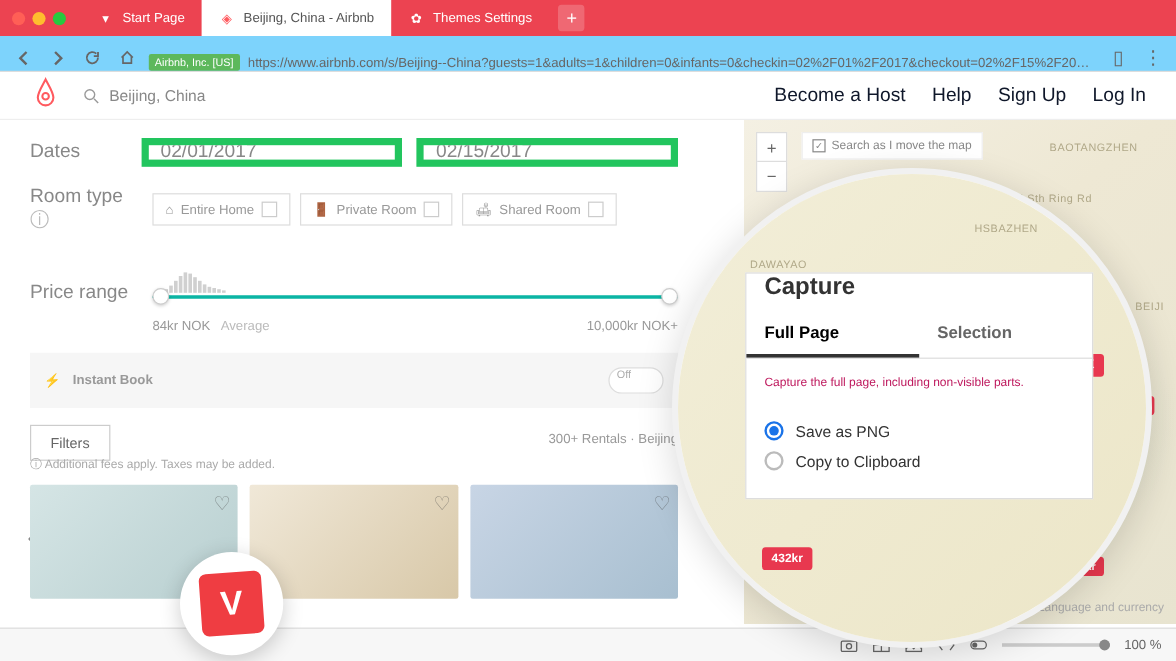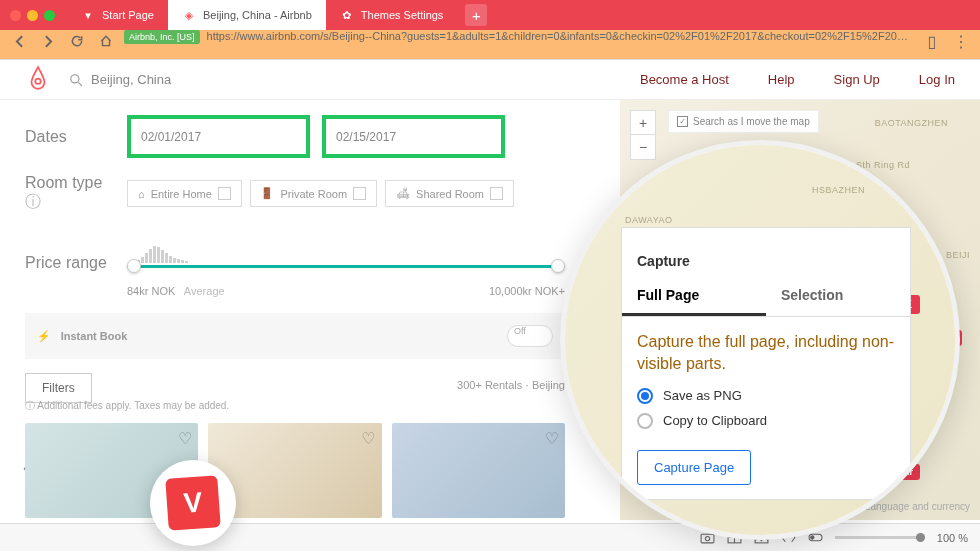--- a/index.html
+++ b/index.html
@@ -4,33 +4,33 @@
 <style>
 *{margin:0;padding:0;box-sizing:border-box;font-family:-apple-system,BlinkMacSystemFont,"Segoe UI",Arial,sans-serif}
 body{width:980px;height:551px;background:#fff;position:relative;overflow:hidden}
 .tab-bar{height:30px;background:#ec4351;display:flex;align-items:center;padding-left:10px;gap:0}
 .traffic{display:flex;gap:6px;margin-right:12px}
 .tdot{width:11px;height:11px;border-radius:50%}
 .tab{height:30px;padding:0 14px;display:flex;align-items:center;gap:7px;font-size:11px;color:#fff;cursor:pointer}
 .tab.active{background:#fff;color:#555}
 .tab-ico{width:14px;height:14px;display:flex;align-items:center;justify-content:center}
 .plus{width:22px;height:22px;background:rgba(255,255,255,.2);display:flex;align-items:center;justify-content:center;color:#fff;font-size:15px;margin-left:8px;border-radius:3px}
-.addr{height:30px;background:#fdba74;border-bottom:1px solid #ddd;display:flex;align-items:flex-start;padding:0 8px;gap:7px}
+.addr{height:30px;background:#7dd3fc;border-bottom:1px solid #ddd;display:flex;align-items:flex-end;padding:0 8px;gap:7px}
 .nav-btn{width:22px;height:22px;display:flex;align-items:center;justify-content:center;color:#666;cursor:pointer}
 .badge{background:#5db85c;color:#fff;font-size:9px;padding:2px 5px;border-radius:2px}
 .url{flex:1;font-size:11px;color:#666;white-space:nowrap;overflow:hidden;text-overflow:ellipsis}
 .content{position:relative;height:460px;background:#fff}
 .hdr{height:40px;display:flex;align-items:center;padding:0 25px;gap:18px;border-bottom:1px solid #eee}
 .logo{color:#ff5a5f}
 .search{display:flex;align-items:center;gap:8px;color:#888;font-size:13px}
-.hlinks{margin-left:auto;display:flex;gap:39px;font-size:13px;color:#7f1d1d}
+.hlinks{margin-left:auto;display:flex;gap:22px;font-size:16px;color:#0f172a}
 .filters{padding:15px 25px;width:590px}
 .row{display:flex;align-items:center;gap:12px;margin-bottom:16px}
 .lbl{width:90px;font-size:16px;color:#888}
-.inp{height:43px;border:4px solid #22c55e;padding:0 10px;font-size:12px;color:#888;background:#fff;min-width:100px}
+.inp{height:24px;border:6px solid #22c55e;padding:0 10px;font-size:16px;color:#888;background:#fff;min-width:100px}
 .sel{width:150px;display:flex;align-items:center;justify-content:space-between;padding:0 10px;height:32px;border:1px solid #ddd;font-size:12px;color:#888}
 .rt{display:flex;gap:8px}
 .rtbtn{display:flex;align-items:center;gap:6px;padding:6px 10px;border:1px solid #ddd;font-size:11px;color:#999}
 .rtbtn .chk{width:13px;height:13px;border:1px solid #ccc}
 .price{flex:1}
 .slider{position:relative;height:40px;margin:8px 0}
 .track{position:absolute;top:28px;left:0;right:0;height:3px;background:#0bb5a4;border-radius:2px}
 .thumb{position:absolute;top:22px;width:14px;height:14px;border-radius:50%;background:#fff;border:1px solid #ccc;box-shadow:0 1px 3px rgba(0,0,0,.2)}
 .hist{position:absolute;top:8px;left:10px;width:140px;height:18px;display:flex;align-items:flex-end;gap:1px}
 .hbar{width:3px;background:#d0d0d0}
@@ -54,26 +54,26 @@
 .zb:last-child{border:none}
 .mcheck{position:absolute;top:10px;left:48px;background:#fff;padding:5px 8px;font-size:10px;color:#888;border:1px solid #eee;display:flex;align-items:center;gap:5px}
 .pricetag{position:absolute;background:#e8384f;color:#fff;font-size:9px;padding:3px 7px;border-radius:3px;font-weight:600}
 .lang{position:absolute;bottom:8px;right:10px;font-size:10px;color:#aaa}
 .vlogo{position:absolute;bottom:5px;left:150px;width:86px;height:86px;background:#fff;border-radius:50%;box-shadow:0 4px 18px rgba(0,0,0,.2);display:flex;align-items:center;justify-content:center;z-index:5}
 .vlogo-inner{width:52px;height:52px;background:#ef3d42;border-radius:6px;transform:rotate(-4deg);display:flex;align-items:center;justify-content:center;color:#fff;font-size:28px;font-weight:700}
 .lens{position:absolute;top:140px;left:560px;width:400px;height:400px;border-radius:50%;border:5px solid #f1f1f1;background:#fff;box-shadow:0 6px 30px rgba(0,0,0,.15);overflow:hidden;z-index:6}
 .lens-map{position:absolute;inset:0;background:linear-gradient(135deg,#f2eed8,#ece6c8)}
 .lens-map .pricetag{font-size:10px;padding:4px 8px}
 .popup{position:absolute;top:82px;left:56px;width:290px;background:#fff;border:1px solid #ddd;z-index:2}
-.ptitle{padding:25px 15px 8px;font-size:14px;font-weight:600;color:#333}
+.ptitle{padding:0 15px 8px;font-size:20px;font-weight:600;color:#333}
 .ptabs{display:flex;border-bottom:1px solid #ddd}
 .ptab{flex:1;padding:10px 15px;font-size:14px;color:#666;text-align:left;font-weight:600}
 .ptab.active{border-bottom:3px solid #333;color:#000000}
 .pbody{padding:14px 15px}
-.pdesc{font-size:16px;color:#a16207;line-height:1.4;margin-bottom:12px}
+.pdesc{font-size:10px;color:#be185d;line-height:1.4;margin-bottom:24px}
 .radio{display:flex;align-items:center;gap:10px;margin:9px 0;font-size:13px;color:#333}
 .rcircle{width:16px;height:16px;border-radius:50%;border:2px solid #bbb;display:flex;align-items:center;justify-content:center}
 .rcircle.on{border-color:#1a73e8}
 .rcircle.on::after{content:"";width:8px;height:8px;background:#1a73e8;border-radius:50%}
 .cbtn{margin-top:12px;border:1px solid #1a73e8;color:#1a73e8;background:#fff;padding:9px 16px;font-size:13px;font-weight:500;border-radius:3px;cursor:pointer}
 .status{position:absolute;bottom:0;left:0;right:0;height:28px;background:#f7f7f7;border-top:1px solid #ddd;display:flex;align-items:center;justify-content:flex-end;gap:12px;padding:0 12px;font-size:11px;color:#666;z-index:3}
 .sico{width:15px;height:15px;color:#666}
 .mlabel{position:absolute;font-size:9px;color:#b0a888;letter-spacing:.5px}
 </style>
 </head>
@@ -271,21 +271,20 @@
     <div class="pbody">
       <div class="pdesc">Capture the full page, including non-visible parts.</div>
       <label class="radio">
           <span class="rcircle on"></span>
           <span>Save as PNG</span>
         </label>
       <label class="radio">
           <span class="rcircle"></span>
           <span>Copy to Clipboard</span>
         </label>
-      <button class="cbtn">Capture Page</button>
     </div>
   </div>
 </div>
 
 <div class="status">
   <svg class="sico" viewBox="0 0 14 14">
       <rect x="1" y="4" width="12" height="8" rx="1" stroke="currentColor" fill="none"></rect>
       <circle cx="7" cy="8" r="2" stroke="currentColor" fill="none"></circle>
     </svg>
   <svg class="sico" viewBox="0 0 14 14">

